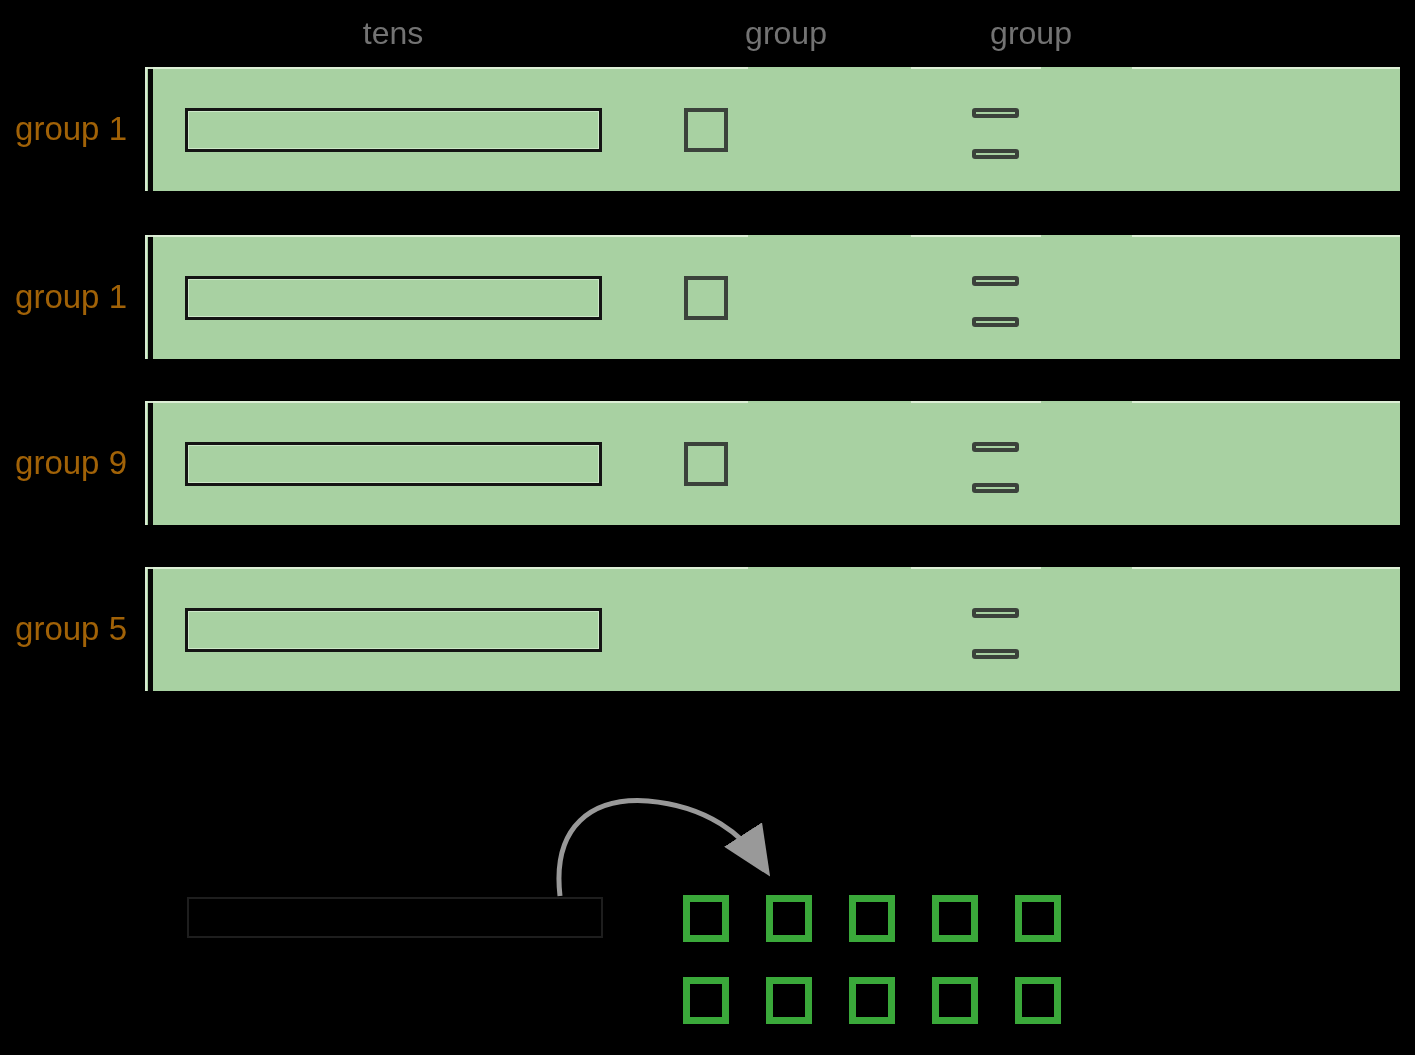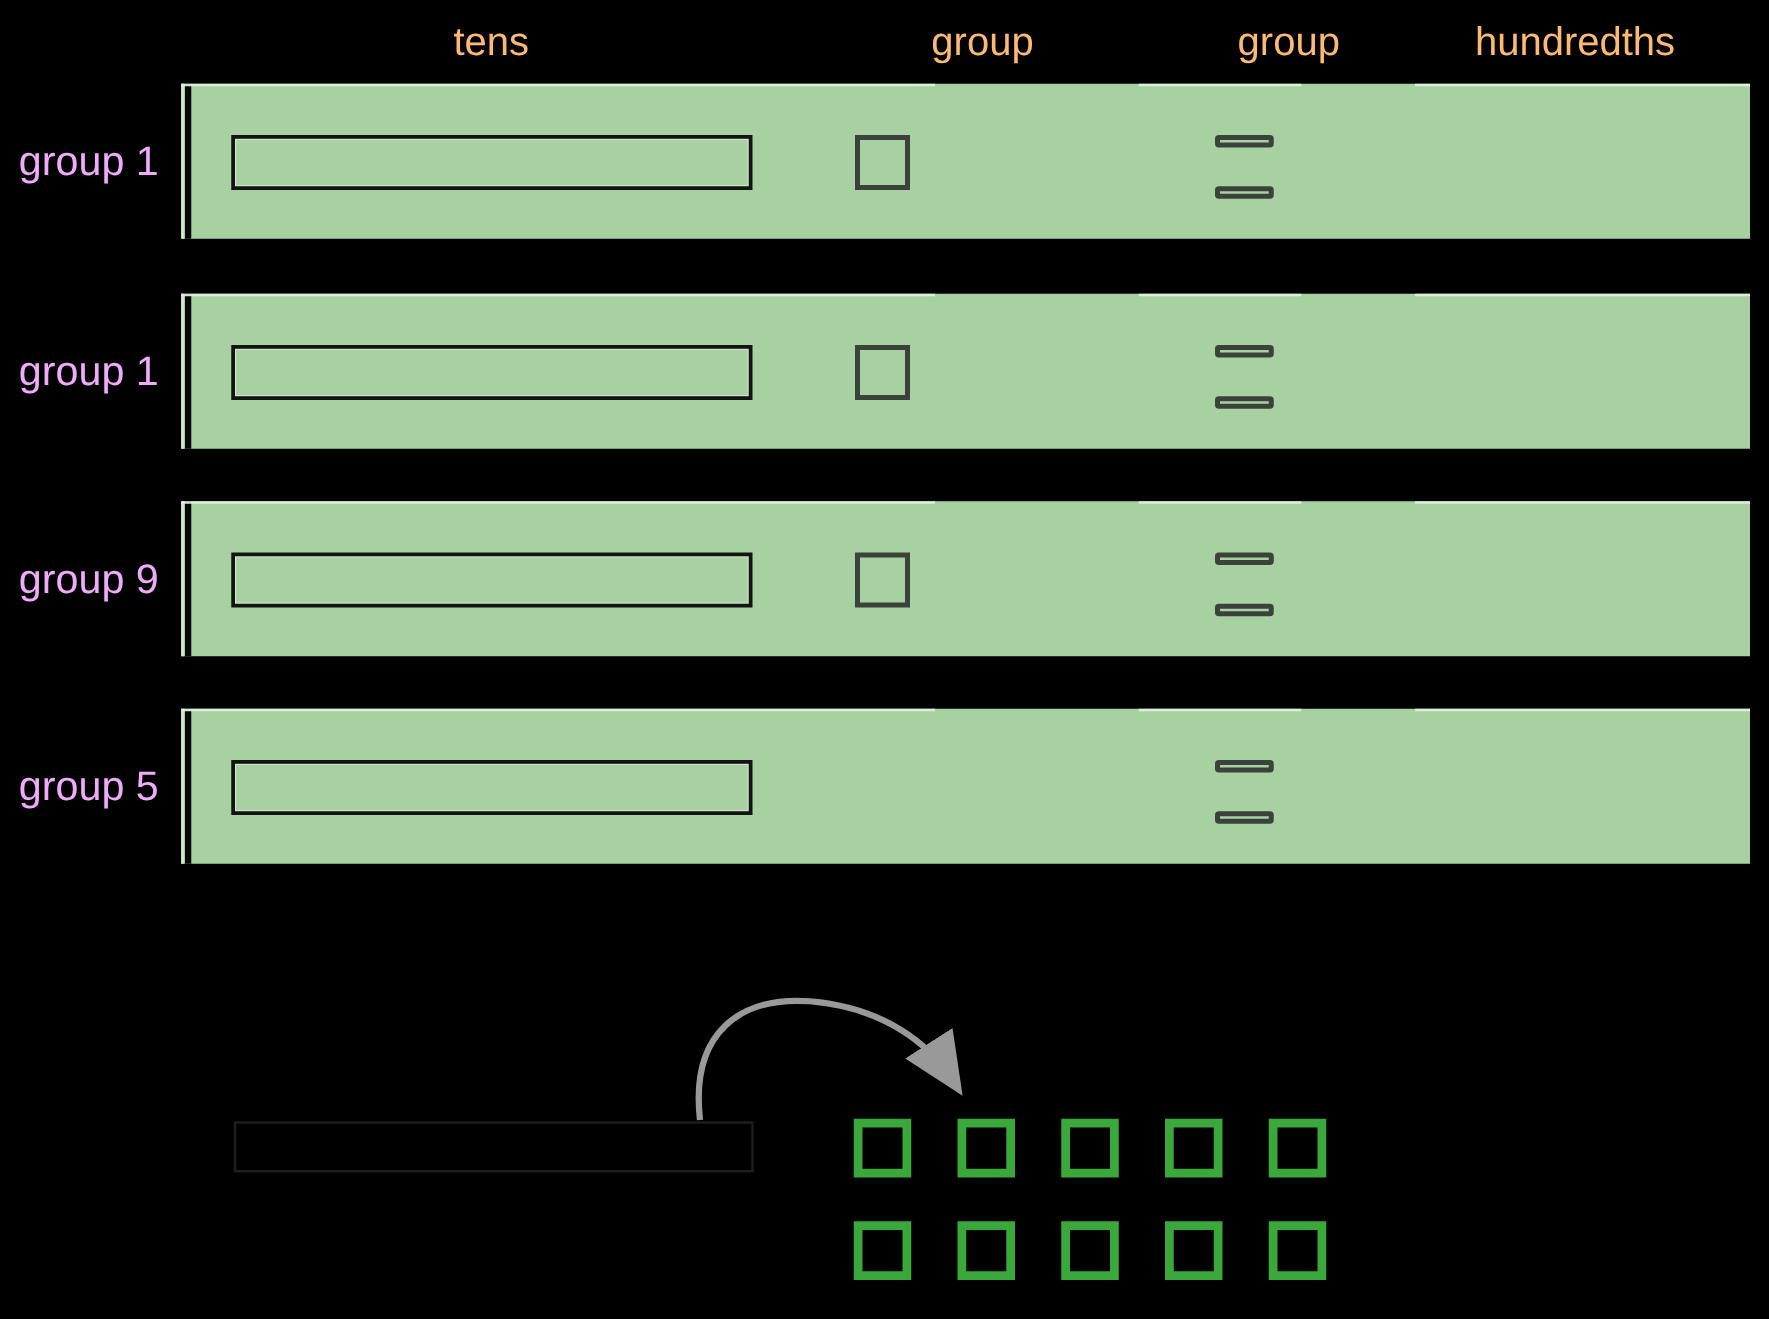--- a/index.html
+++ b/index.html
@@ -3,62 +3,61 @@
 <meta charset="utf-8">
 <style>
   html,body{margin:0;padding:0;background:#000;}
   .stage{
     position:relative;width:1415px;height:1055px;background:#000;overflow:hidden;
     font-family:"Liberation Sans", sans-serif;
   }
   
   .col-header{
     position:absolute;top:13px;transform:translateX(-50%);
-    font-size:32px;line-height:40px;color:#fdba74;white-space:nowrap;
+    font-size:32px;line-height:40px;color:#737373;white-space:nowrap;
   }
   
   .band{position:absolute;left:145px;width:1255px;height:124px;background:#a8d1a2;}
   .band-edge-light{position:absolute;left:0;top:0;bottom:0;width:2px;background:#d9ecd3;}
   .band-left-bar{position:absolute;left:3px;top:0;bottom:0;width:5px;background:#060606;}
   .top-light{position:absolute;top:0;height:2px;background:rgba(223,240,217,0.95);}
   .seg1{left:0;width:603px;}
   .seg2{left:766px;width:130px;}
   .seg3{left:987px;width:268px;}
   .rod{
     position:absolute;left:40px;top:41px;width:411px;height:38px;
     border:3px solid #141414;box-shadow:inset 0 0 0 1px rgba(230,246,225,0.6);
   }
   .ones-square{position:absolute;left:539px;top:41px;width:36px;height:36px;border:4px solid #3b423b;}
   .tenth{position:absolute;left:827px;width:47px;height:10px;background:#3b423b;border-radius:3px;}
   .tenth::after{content:"";position:absolute;left:4px;right:4px;top:4px;height:2px;background:#a8d1a2;}
   .tenth.t1{top:41px;}
   .tenth.t2{top:82px;}
   .group-label{
     position:absolute;left:0;width:127px;height:45px;text-align:right;
-    font-size:33px;line-height:45px;color:#f0abfc;white-space:nowrap;
+    font-size:33px;line-height:45px;color:#a16207;white-space:nowrap;
   }
   
   .black-rod{position:absolute;left:187px;top:897px;width:412px;height:37px;border:2px solid #1e1e1e;background:#000;}
   .unbundle-label{position:absolute;left:402px;top:956px;width:200px;text-align:right;font-size:28px;color:#1b1b1b;}
   .arrow-svg{position:absolute;left:0;top:0;pointer-events:none;}
   .u-grid{
     position:absolute;left:683px;top:895px;display:grid;
     grid-template-columns:repeat(5,46px);grid-auto-rows:47px;column-gap:37px;row-gap:35px;
   }
   .u-square{width:32px;height:33px;border:7px solid #3aa83a;background:transparent;}
 </style>
 </head>
 <body>
 
 <div class="stage">
 
   <div class="col-header" style="left:393px">tens</div>
   <div class="col-header" style="left:786px">group</div>
   <div class="col-header" style="left:1031px">group</div>
-  <div class="col-header" style="left:1260px">hundredths</div>
 
   <div class="group-label" style="top:106px">group 1</div>
   <div class="group-label" style="top:274px">group 1</div>
   <div class="group-label" style="top:440px">group 9</div>
   <div class="group-label" style="top:606px">group 5</div>
 
   <div class="band" style="top:67px">
     <div class="band-edge-light"></div>
     <div class="band-left-bar"></div>
     <div class="top-light seg1"></div>

